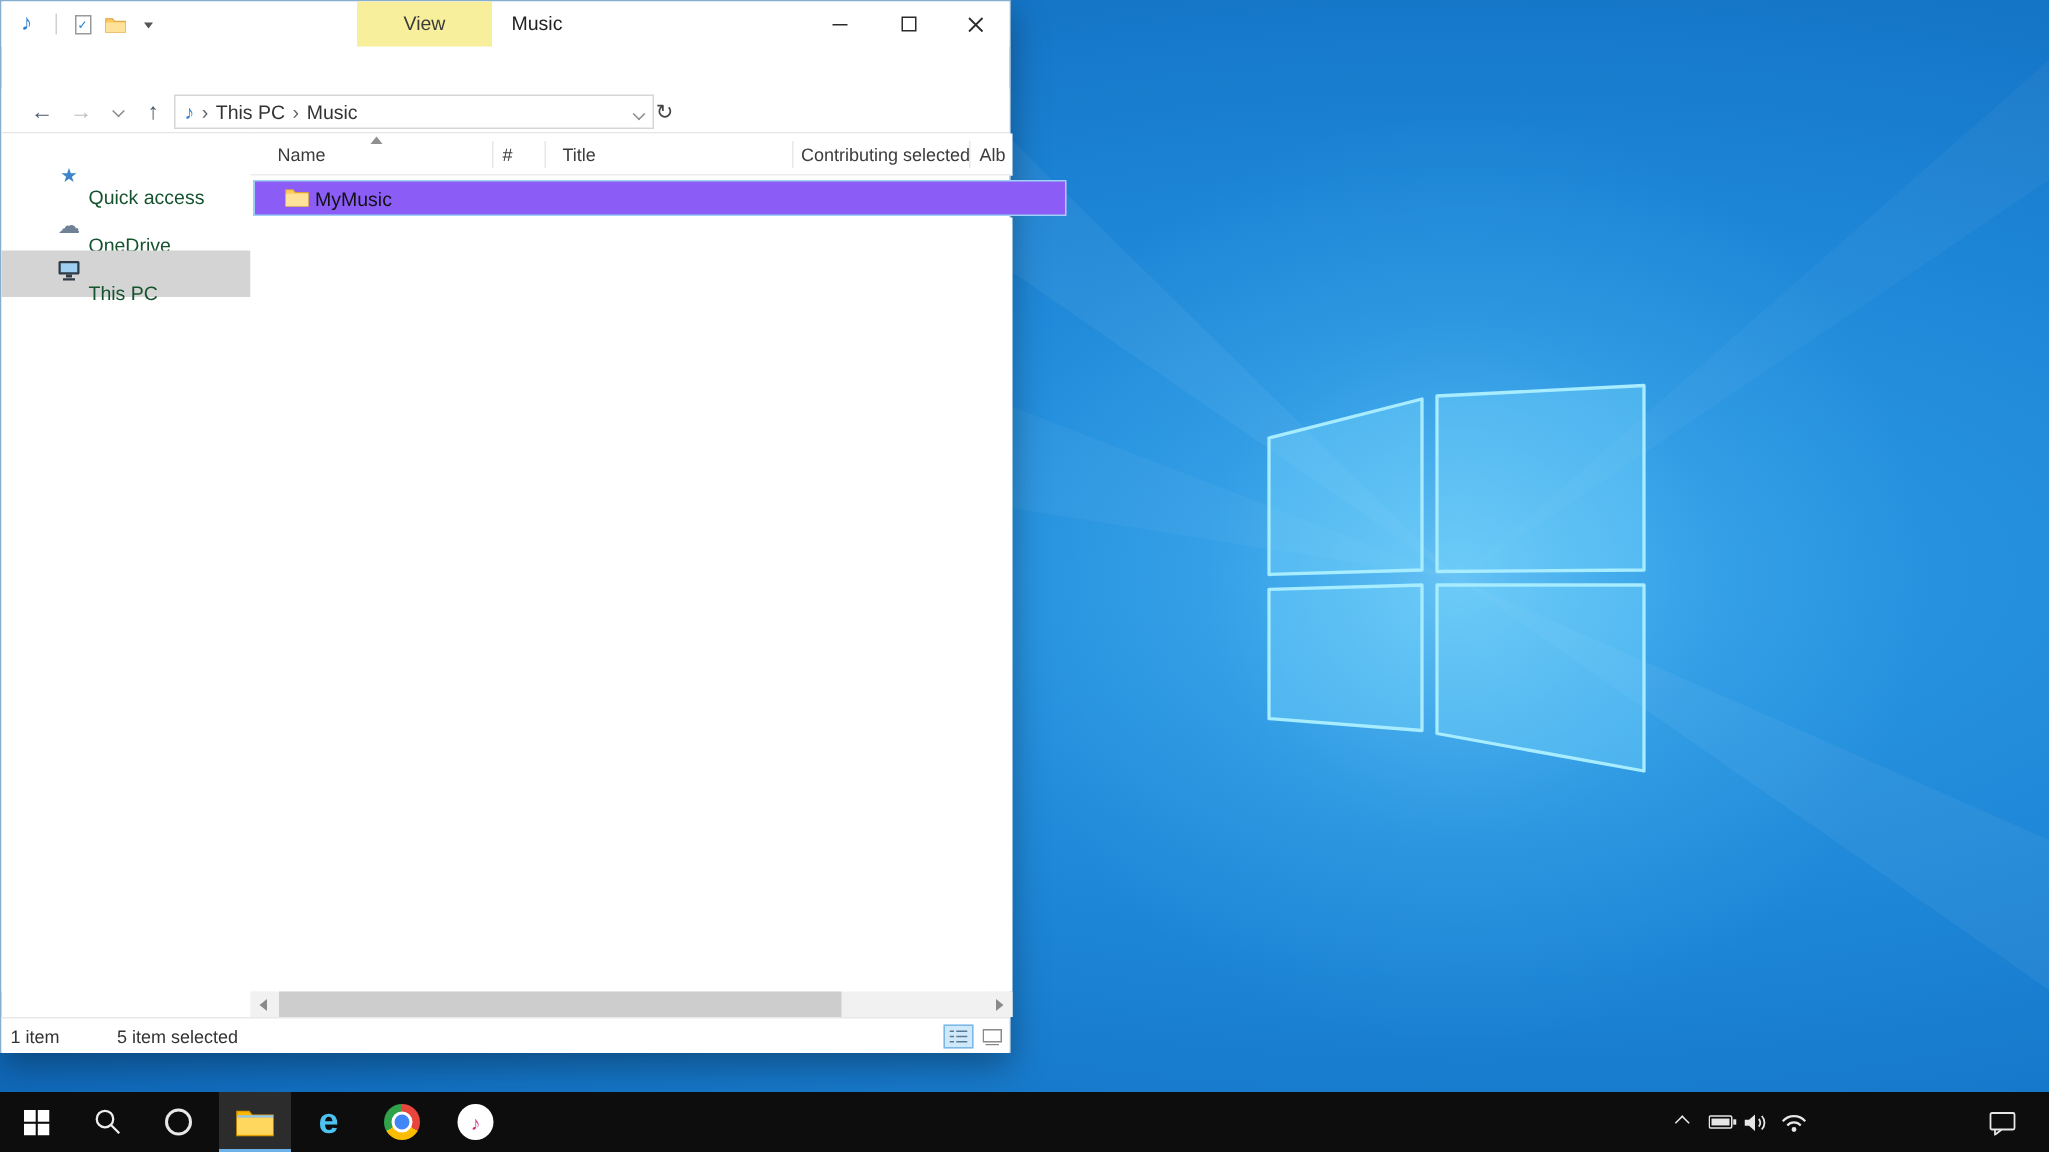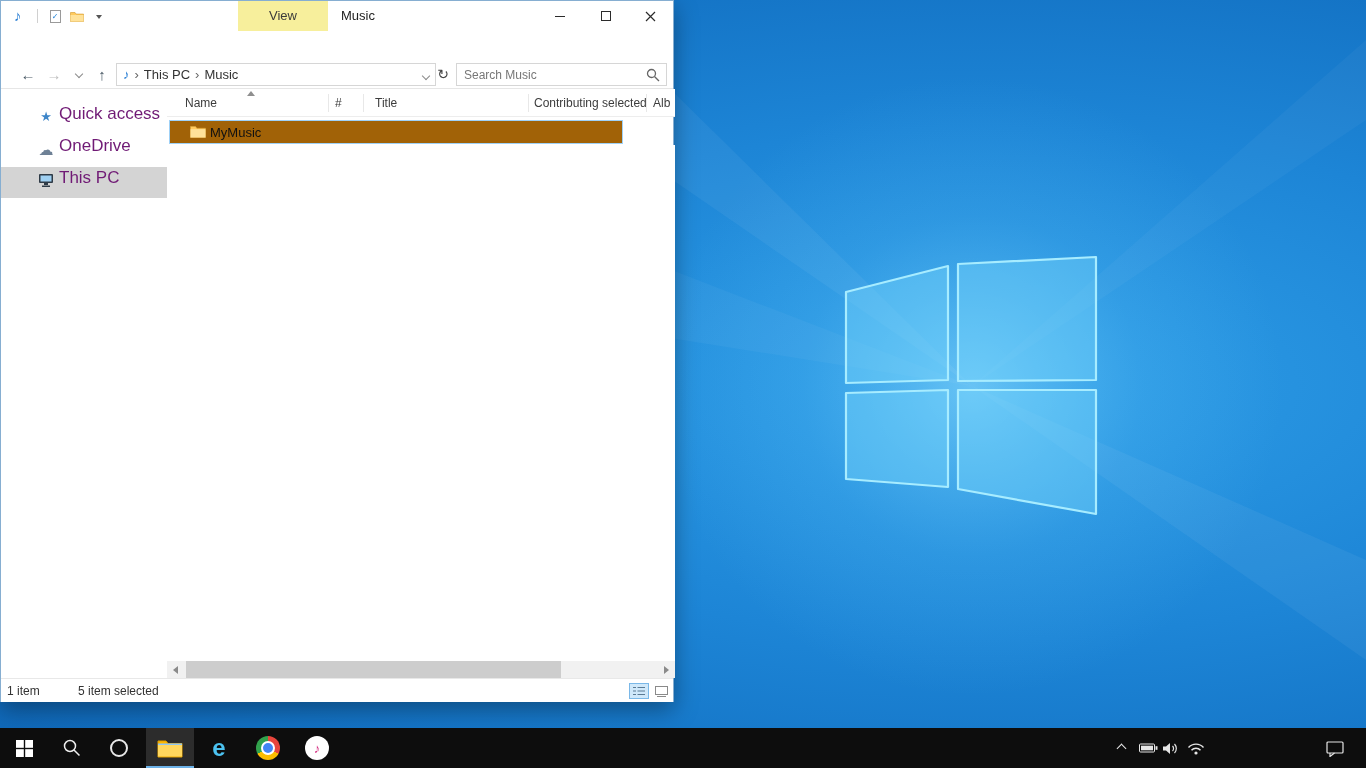--- a/index.html
+++ b/index.html
@@ -23,28 +23,28 @@
   .searchbox{position:absolute;left:455px;top:4px;width:211px;height:23px;border:1px solid #d6d6d6;background:#fff}
   .searchbox input{border:0;outline:0;width:180px;height:21px;padding-left:7px;font-size:12px;font-family:inherit;color:#333;background:transparent}
   .searchbox input::placeholder{color:#777}
   .chev{display:inline-block;width:6px;height:6px;border-right:1.4px solid #555;border-bottom:1.4px solid #555;transform:rotate(45deg)}
   .chev.up{transform:rotate(-135deg)}
   .chev.light{border-color:#e8e8e8;width:7px;height:7px}
   
   .sidebar{position:absolute;left:0;top:88px;width:166px;height:572px;background:#fff}
   .sideitem{position:absolute;left:0;width:166px;height:31px}
   .sideitem .ic{position:absolute;left:36px;top:6px;width:18px;text-align:center}
-  .sideitem .lbl{position:absolute;left:58px;top:1px;color:#701a75;font-size:17px}
+  .sideitem .lbl{position:absolute;left:58px;top:21px;color:#14532d;font-size:13px}
   .sideitem.selected{background:#d4d4d4}
   
   .cols{position:absolute;left:166px;top:88px;width:508px;height:28px;border-bottom:1px solid #ededed;font-size:12px;color:#3c3c3c;background:#fff}
   .colh{position:absolute;top:7px}
   .coldiv{position:absolute;top:5px;width:1px;height:18px;background:#e8e8e8}
   .sortcaret{position:absolute;left:80px;top:2px;width:0;height:0;border-left:4px solid transparent;border-right:4px solid transparent;border-bottom:5px solid #8f8f8f}
-  .filerow{position:absolute;left:168px;top:119px;width:454px;height:24px;background:#a16207;border:1px solid #9fd1f7}
+  .filerow{position:absolute;left:168px;top:119px;width:542px;height:24px;background:#8b5cf6;border:1px solid #9fd1f7}
   .filerow .lbl{position:absolute;left:40px;top:4px;color:#111;font-size:13px}
   .filelist{position:absolute;left:166px;top:144px;width:508px;height:516px;background:#fff}
   
   .hscroll{position:absolute;left:166px;top:660px;width:508px;height:17px;background:#f1f1f1}
   .hthumb{position:absolute;left:19px;top:0;width:375px;height:17px;background:#cdcdcd}
   .harrow{position:absolute;top:0;width:17px;height:17px;display:flex;align-items:center;justify-content:center;background:#f1f1f1}
   .tl{width:0;height:0;border-top:4px solid transparent;border-bottom:4px solid transparent;border-right:5px solid #8a8a8a}
   .tr{width:0;height:0;border-top:4px solid transparent;border-bottom:4px solid transparent;border-left:5px solid #8a8a8a}
   
   .status{position:absolute;left:0;top:677px;width:672px;height:24px;border-top:1px solid #e8e8e8;font-size:12px;color:#333;background:#fff}
@@ -132,27 +132,20 @@
     <div class="navbtn" style="left:90px">↑</div>
     <div class="addrbox">
       <span style="color:#2a7fd4;font-size:13px">♪</span>
       <span style="color:#666">›</span>
       <span>This PC</span>
       <span style="color:#666">›</span>
       <span>Music</span>
       <span style="margin-left:auto"><span class="chev" style="border-color:#8a8a8a"></span></span>
     </div>
     <div class="navbtn" style="left:432px;width:20px;font-size:14px;color:#444">↻</div>
-    <div class="searchbox">
-      <input placeholder="Search Music" style="">
-      <svg class="abs" style="right:6px;top:4px" width="14" height="14" viewBox="0 0 14 14">
-          <circle cx="5.5" cy="5.5" r="4" fill="none" stroke="#666" stroke-width="1.3"></circle>
-          <line x1="8.7" y1="8.7" x2="13" y2="13" stroke="#666" stroke-width="1.3"></line>
-        </svg>
-    </div>
   </div>
 
   <div class="sidebar">
     <div class="sideitem" style="top:14px">
       <span class="ic" style="color:#3d85c8;font-size:13px">★</span>
       <span class="lbl">Quick access</span>
     </div>
     <div class="sideitem" style="top:46px">
       <span class="ic" style="color:#6e8196;font-size:15px">☁</span>
       <span class="lbl">OneDrive</span>

